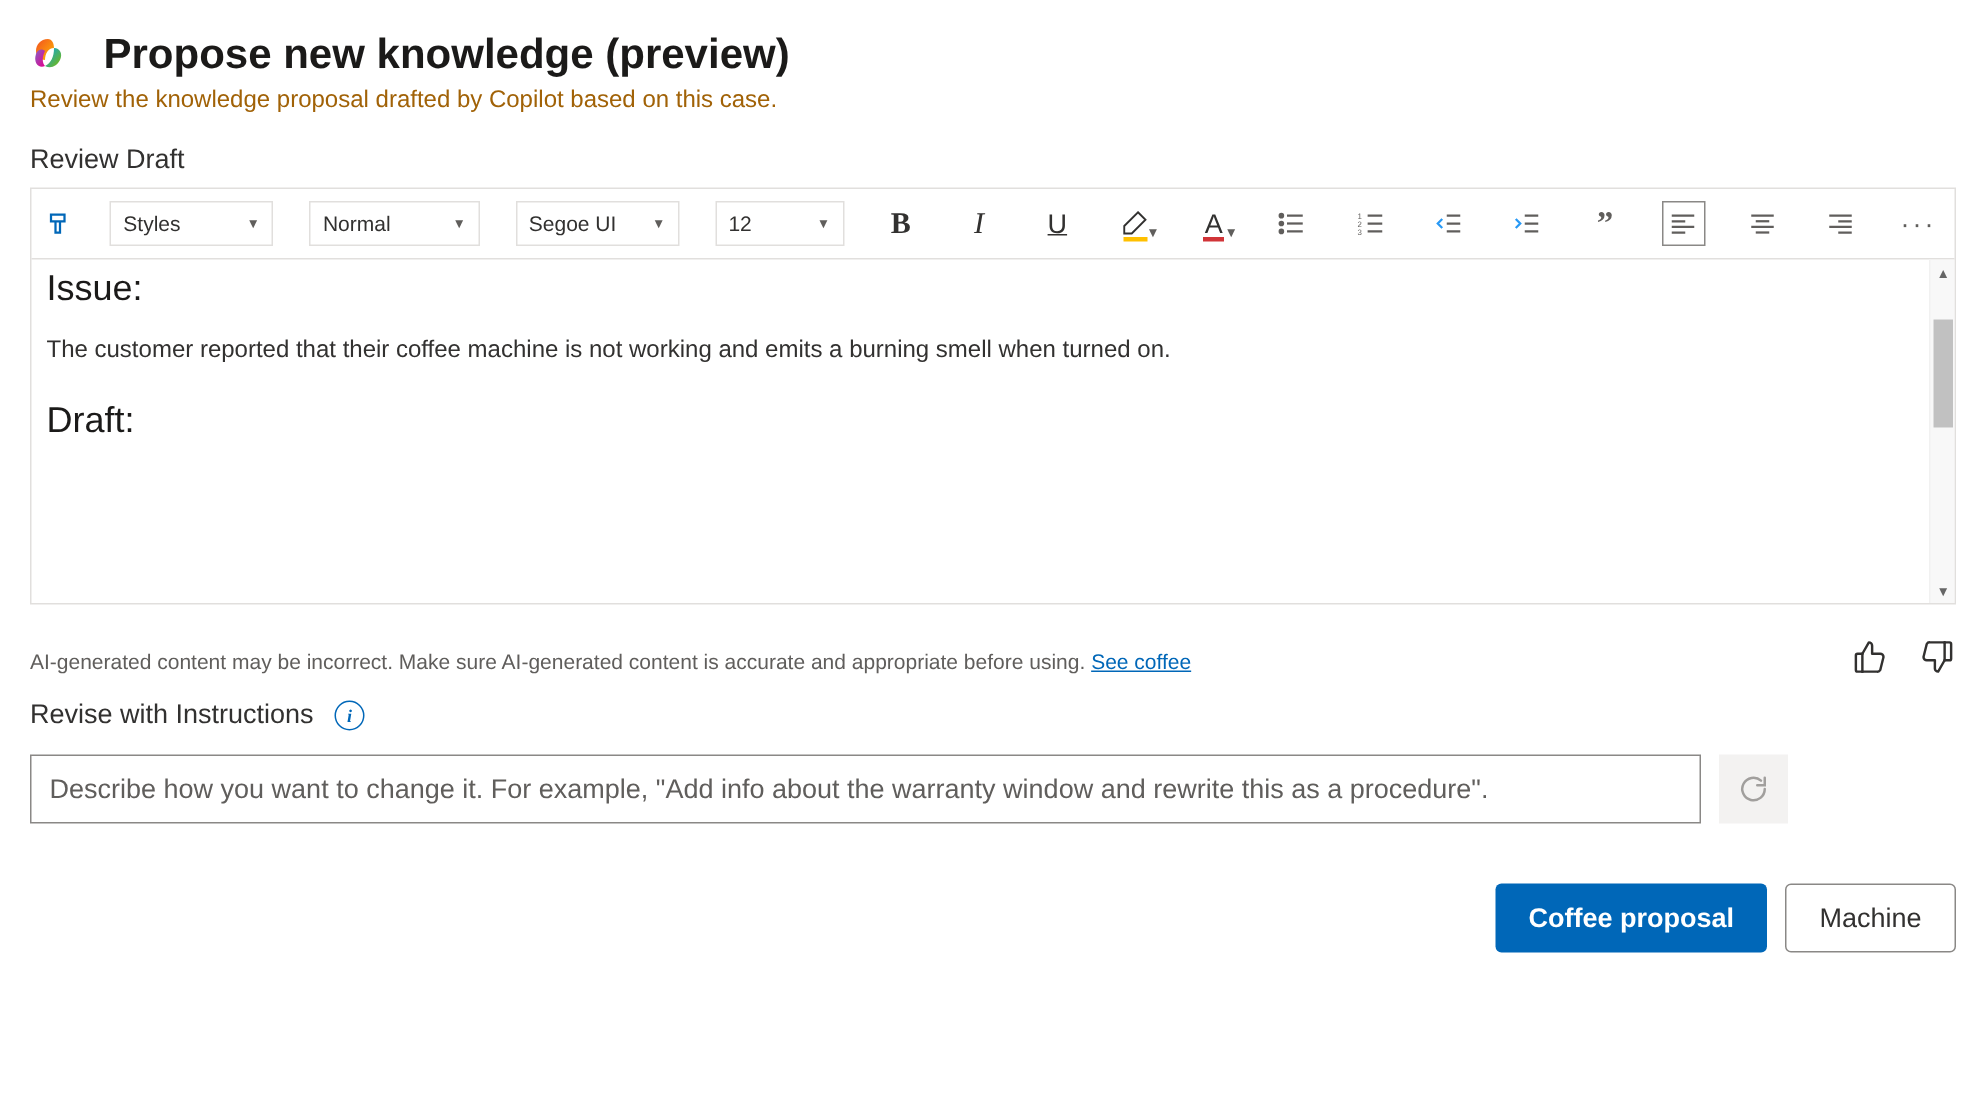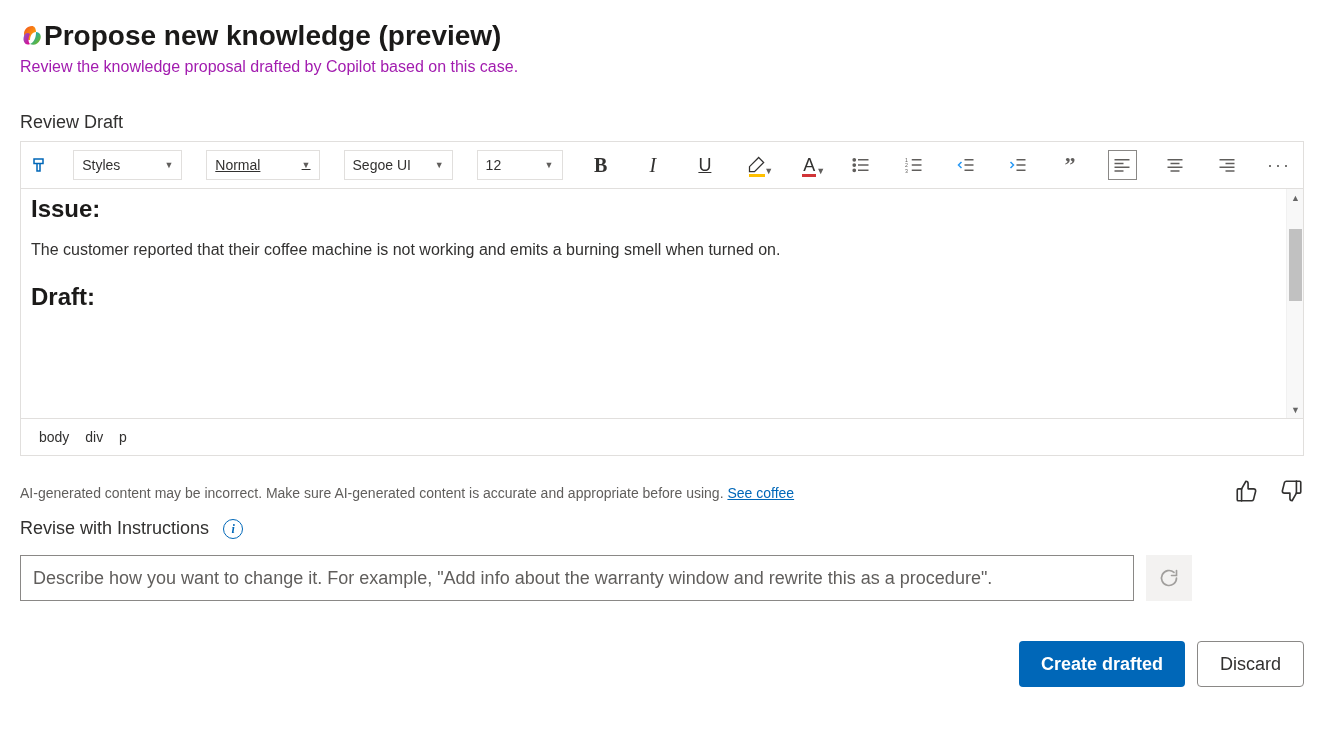--- a/index.html
+++ b/index.html
@@ -6,36 +6,36 @@
   body {
     margin: 0;
     padding: 20px;
     font-family: "Segoe UI", sans-serif;
     color: #323130;
     background: #fff;
   }
   .header-row {
     display: flex;
     align-items: center;
-    gap: 0;
+    gap: 25px;
     margin-bottom: 6px;
   }
   .copilot-logo {
     width: 24px;
     height: 24px;
   }
   .page-title {
     font-size: 28px;
     font-weight: 600;
     color: #1b1a19;
   }
   .page-subtitle {
     font-size: 16px;
-    color: #a21caf;
-    margin-bottom: 36px;
+    color: #a16207;
+    margin-bottom: 20px;
   }
   .section-label {
     font-size: 18px;
     color: #323130;
     margin-bottom: 8px;
   }
   .editor-box {
     border: 1px solid #e1dfdd;
     width: 1284px;
   }
@@ -51,21 +51,21 @@
     align-items: center;
     justify-content: space-between;
     border: 1px solid #e1dfdd;
     height: 30px;
     font-size: 14px;
     padding: 0 8px;
     color: #323130;
     background: #fff;
   }
   .sel.styles { width: 128px; }
-  .sel.format { width: 133px; text-decoration: underline; }
+  .sel.format { width: 133px; }
   .sel.font   { width: 128px; }
   .sel.size   { width: 100px; }
   .caret {
     font-size: 9px;
     color: #605e5c;
   }
   .tbtn {
     width: 34px;
     height: 30px;
     display: flex;
@@ -86,21 +86,21 @@
     padding: 6px 18px 10px 10px;
   }
   .editor-content h1 {
     font-size: 32px;
     font-weight: 700;
     margin: 0 0 18px 0;
     color: #1b1a19;
   }
   .editor-content h2 {
     font-size: 24px;
-    font-weight: 700;
+    font-weight: 400;
     margin: 0 0 18px 0;
     color: #1b1a19;
   }
   .editor-content p {
     font-size: 16px;
     margin: 0 0 24px 0;
     color: #323130;
   }
   .scroll-track {
     position: absolute;
@@ -383,25 +383,20 @@
     <p>The customer reported that their coffee machine is not working and emits a burning smell when turned on.</p>
     <h2>Draft:</h2>
 
     <div class="scroll-track">
       <div class="scroll-arrow up">▲</div>
       <div class="scroll-thumb"></div>
       <div class="scroll-arrow down">▼</div>
     </div>
   </div>
 
-  <div class="path-bar">
-    <span>body</span>
-    <span>div</span>
-    <span>p</span>
-  </div>
 </div>
 
 <div class="disclaimer-row">
   <div class="disclaimer">
     <span>AI-generated content may be incorrect. Make sure AI-generated content is accurate and appropriate before using. </span><a href="#">See coffee</a>
   </div>
   <div class="thumbs">
     <span>
       <svg width="26" height="26" viewBox="0 0 24 24" fill="none" stroke="#323130" stroke-width="1.5" stroke-linecap="round" stroke-linejoin="round">
           <path d="M7 10v11"></path>
@@ -428,15 +423,15 @@
   <input class="revise-input" type="text" placeholder="Describe how you want to change it. For example, &quot;Add info about the warranty window and rewrite this as a procedure&quot;." style="">
   <div class="refresh-btn">
     <svg width="20" height="20" viewBox="0 0 24 24" fill="none" stroke="#a19f9d" stroke-width="2" stroke-linecap="round">
         <path d="M21 12a9 9 0 1 1-3-6.7"></path>
         <polyline points="21 3 21 9 15 9"></polyline>
       </svg>
   </div>
 </div>
 
 <div class="footer-row">
-  <div class="btn primary">Create drafted</div>
-  <div class="btn secondary">Discard</div>
+  <div class="btn primary">Coffee proposal</div>
+  <div class="btn secondary">Machine</div>
 </div>
 
 </body></html>

